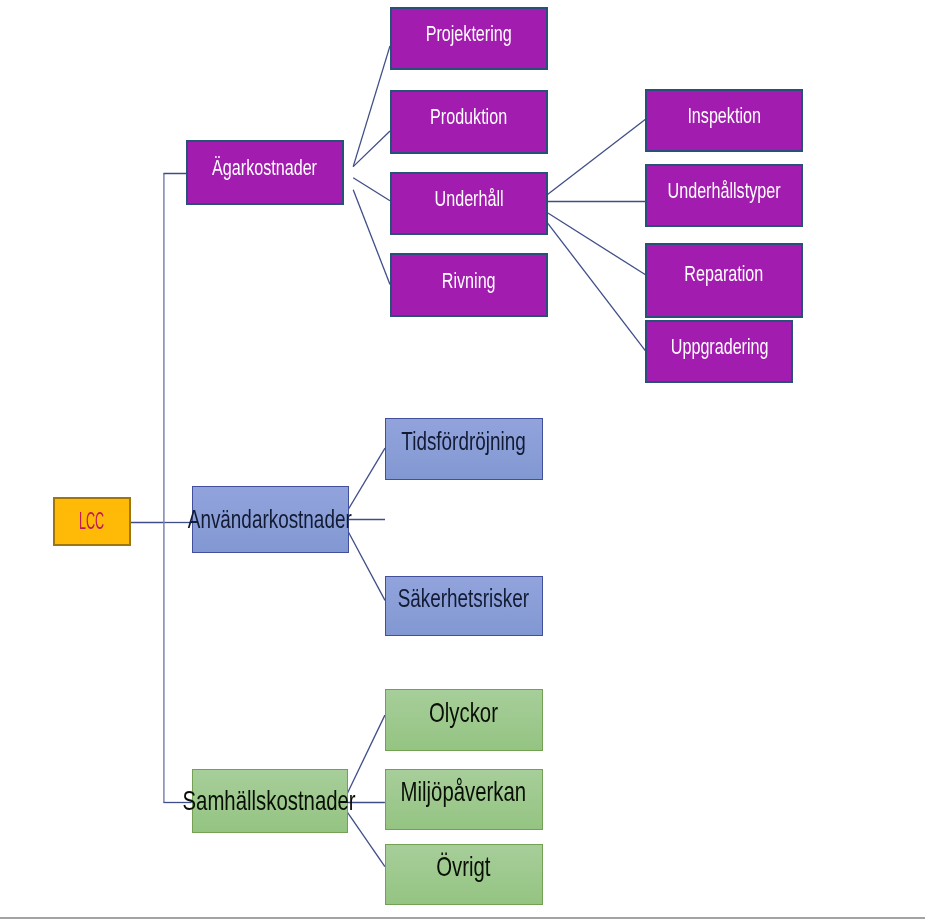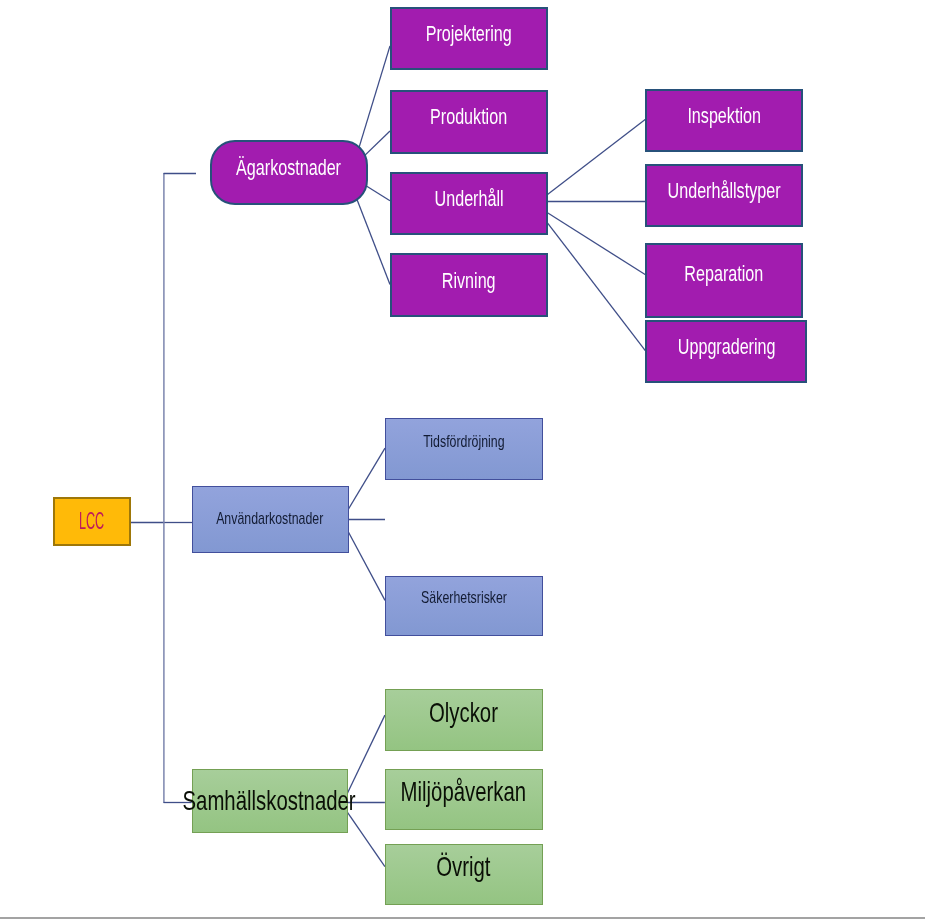--- a/index.html
+++ b/index.html
@@ -8,21 +8,21 @@
        font-family:"Liberation Sans",sans-serif;
        -webkit-font-smoothing:antialiased;}
   #stage{position:relative;width:925px;height:919px;background:#fff;}
   svg.edges{position:absolute;left:0;top:0;width:925px;height:919px;overflow:visible;}
   .node{position:absolute;box-sizing:border-box;display:flex;align-items:center;
         justify-content:center;text-align:center;z-index:3;}
   .node .lbl{display:block;line-height:1.22;white-space:pre-line;
              transform:scaleX(.727) translateY(-7px);transform-origin:center center;}
   .n-blue{background:#a21caf;border:2px solid #27517A;color:#ffffff;font-size:22px;}
   .n-purple{background:linear-gradient(180deg,#92A3DC 0%,#8298D2 100%);
-            border:1px solid #424F9C;color:#121B33;font-size:17px;}
+            border:1px solid #424F9C;color:#121B33;font-size:26px;}
   .n-green{background:linear-gradient(180deg,#A7CE9A 0%,#94C482 100%);
            border:1px solid #74A054;color:#0A0F06;font-size:28px;}
   .n-orange{background:#FFBA08;border:2px solid #9E7708;color:#be185d;font-size:24.5px;}
   .n-orange .lbl{transform:scaleX(.515) translateY(-1px);}
   .node.n-blue .lbl{transform:scaleX(.733) translateY(-4px);}
   .node.text-center .lbl{transform:scaleX(.727) translateY(0px);}
   .node.nudge-up3 .lbl{transform:scaleX(.733) translateY(-6px);}
   .node.two-line .lbl{transform:scaleX(.731) translateY(3px);}
   .bottomrule{position:absolute;left:0;top:917px;width:925px;height:2px;
               background:#a3a3a3;z-index:1;}
@@ -59,21 +59,21 @@
       <path d="M346.8 794.5 L384.9 715.1"></path>
       <path d="M346.8 802.5 H384.9"></path>
       <path d="M346.8 811.3 L384.9 866.7"></path>
     </g>
   </svg>
 
   <div class="node n-orange" style="left:53px;top:497px;width:78px;height:49px;">
     <span class="lbl">LCC</span>
   </div>
 
-  <div class="node n-blue" style="left:210px;top:140px;width:158px;height:64.7px;border-radius:25px;">
+  <div class="node n-blue" style="left:186px;top:140px;width:158px;height:64.7px;">
     <span class="lbl">Ägarkostnader</span>
   </div>
   <div class="node n-purple text-center" style="left:191.5px;top:486.2px;width:157px;height:67px;">
     <span class="lbl">Användarkostnader</span>
   </div>
   <div class="node n-green text-center" style="left:191.5px;top:768.6px;width:156px;height:64.4px;">
     <span class="lbl">Samhällskostnader</span>
   </div>
 
   <div class="node n-blue" style="left:389.8px;top:7.1px;width:158px;height:63.4px;">
@@ -91,21 +91,21 @@
 
   <div class="node n-blue" style="left:645.2px;top:89.2px;width:158px;height:63.2px;">
     <span class="lbl">Inspektion</span>
   </div>
   <div class="node n-blue" style="left:645.2px;top:164px;width:158px;height:62.7px;">
     <span class="lbl">Underhållstyper</span>
   </div>
   <div class="node n-blue nudge-up3" style="left:645.2px;top:242.8px;width:158px;height:75px;">
     <span class="lbl">Reparation</span>
   </div>
-  <div class="node n-blue" style="left:645.2px;top:320px;width:162px;height:63.4px;text-align:center;">
+  <div class="node n-blue" style="left:645.2px;top:320px;width:148px;height:63.4px;text-align:center;">
     <span class="lbl">Uppgradering</span>
   </div>
 
   <div class="node n-purple" style="left:384.5px;top:418.4px;width:158.5px;height:61.2px;">
     <span class="lbl">Tidsfördröjning</span>
   </div>
   <div class="node n-purple" style="left:384.5px;top:575.7px;width:158.5px;height:60.1px;">
     <span class="lbl">Säkerhetsrisker</span>
   </div>
 

